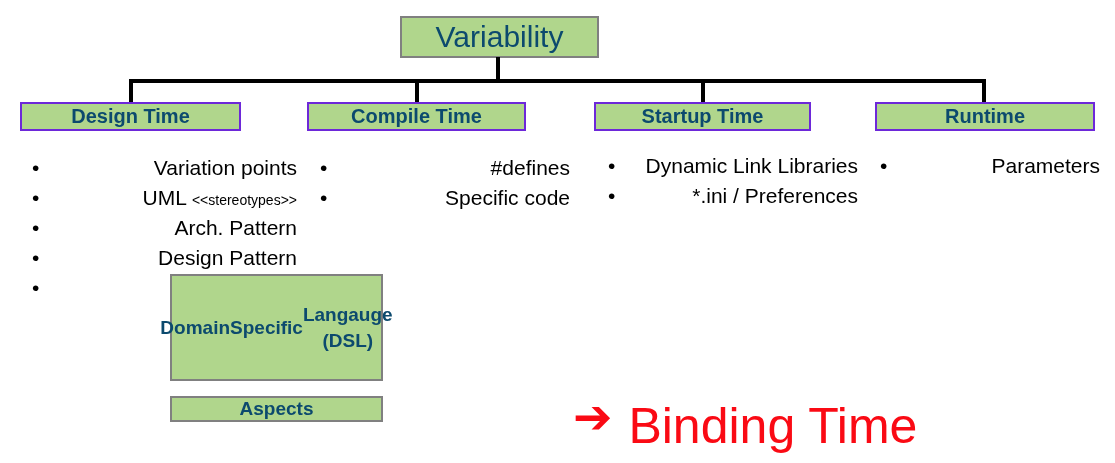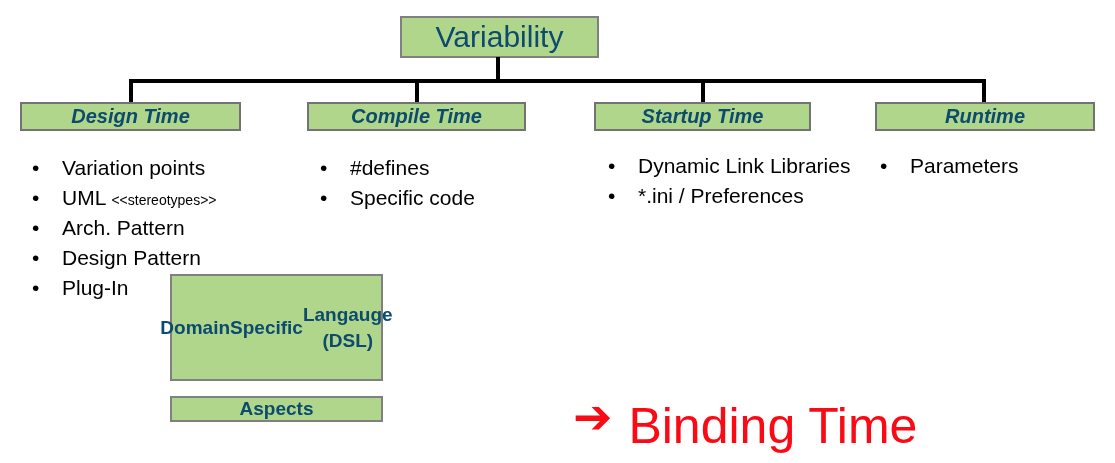--- a/index.html
+++ b/index.html
@@ -25,22 +25,21 @@
     background: #b0d68c;
     border: 2px solid #808080;
     box-sizing: border-box;
     display: flex;
     align-items: center;
     justify-content: center;
     text-align: center;
     color: #0c4a6e;
   }
   .gbox.dark {
-    border: 2px solid #737373;
-    font-style: italic;
+    border: 2px solid #6d28d9;
   }
 
   #root-box {
     left: 400px;
     top: 16px;
     width: 199px;
     height: 42px;
     font-size: 30px;
     font-weight: normal;
   }
@@ -115,20 +114,21 @@
   }
   .bullet-dot {
     flex: 0 0 auto;
     width: 30px;
     text-align: left;
     font-size: 21px;
     line-height: 1.43;
   }
   .bullet-text {
     flex: 1 1 auto;
+    text-align: right;
   }
   .small {
     font-size: 14px;
   }
 
   #list-design  { left: 32px;  top: 153px; width: 265px; }
   #list-compile { left: 320px; top: 153px; width: 250px; }
   #list-startup { left: 608px; top: 151px; width: 250px; }
   #list-runtime { left: 880px; top: 151px; width: 220px; }
 

